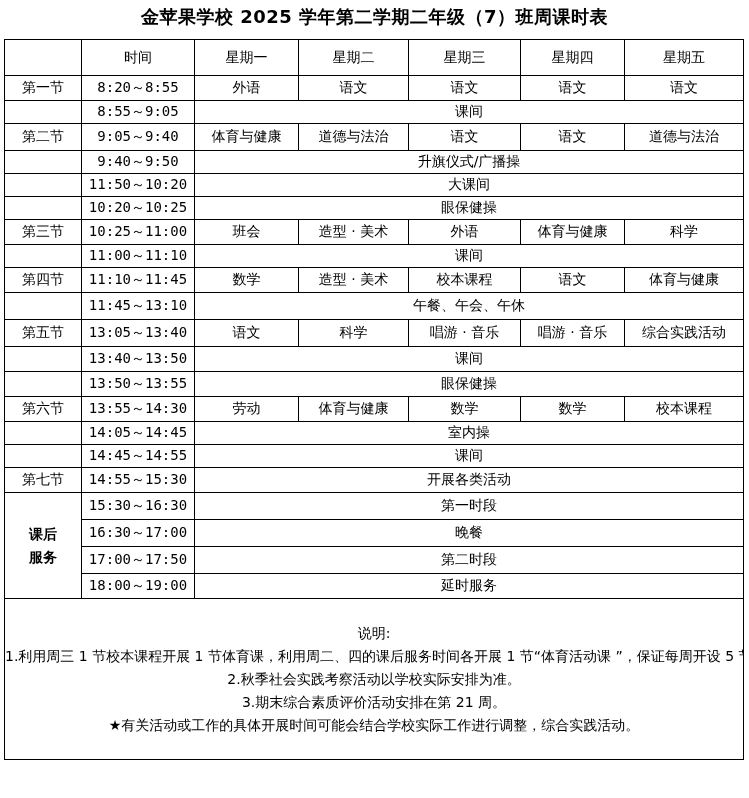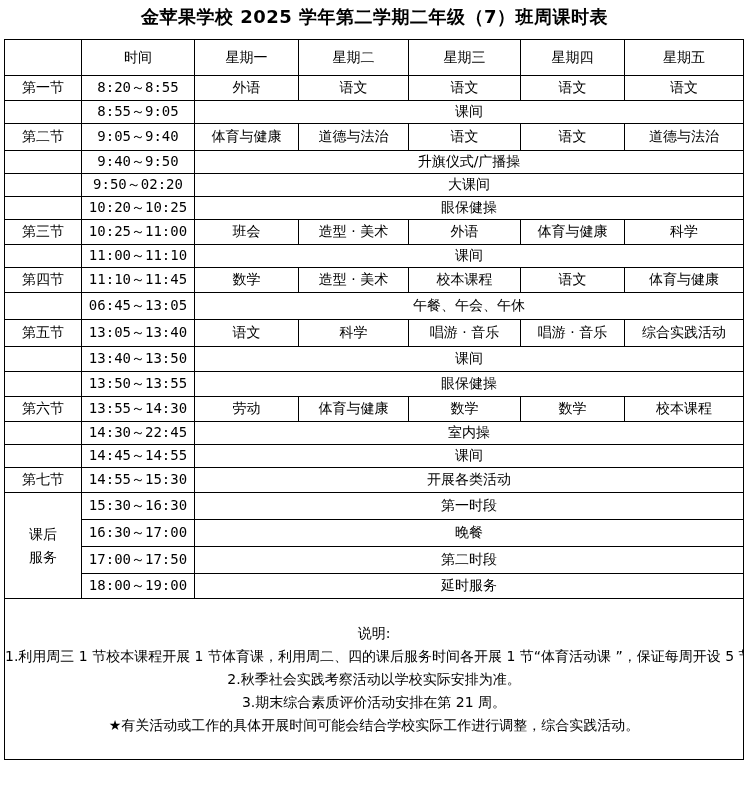--- a/index.html
+++ b/index.html
@@ -68,21 +68,21 @@
     </tr>
 
     <tr class="r23">
       <td></td>
       <td class="time">9:40～9:50</td>
       <td colspan="5">升旗仪式/广播操</td>
     </tr>
 
     <tr class="r23">
       <td></td>
-      <td class="time">9:50～02:20</td>
+      <td class="time">11:50～10:20</td>
       <td colspan="5">大课间</td>
     </tr>
 
     <tr class="r23">
       <td></td>
       <td class="time">10:20～10:25</td>
       <td colspan="5">眼保健操</td>
     </tr>
 
     <tr class="r25">
@@ -106,21 +106,21 @@
       <td class="time">11:10～11:45</td>
       <td>数学</td>
       <td>造型 · 美术</td>
       <td>校本课程</td>
       <td>语文</td>
       <td>体育与健康</td>
     </tr>
 
     <tr class="r27">
       <td></td>
-      <td class="time">06:45～13:05</td>
+      <td class="time">11:45～13:10</td>
       <td colspan="5">午餐、午会、午休</td>
     </tr>
 
     <tr class="r27">
       <td>第五节</td>
       <td class="time">13:05～13:40</td>
       <td>语文</td>
       <td>科学</td>
       <td>唱游 · 音乐</td>
       <td>唱游 · 音乐</td>
@@ -144,38 +144,38 @@
       <td class="time">13:55～14:30</td>
       <td>劳动</td>
       <td>体育与健康</td>
       <td>数学</td>
       <td>数学</td>
       <td>校本课程</td>
     </tr>
 
     <tr class="r23">
       <td></td>
-      <td class="time">14:30～22:45</td>
+      <td class="time">14:05～14:45</td>
       <td colspan="5">室内操</td>
     </tr>
 
     <tr class="r23">
       <td></td>
       <td class="time">14:45～14:55</td>
       <td colspan="5">课间</td>
     </tr>
 
     <tr class="r25">
       <td>第七节</td>
       <td class="time">14:55～15:30</td>
       <td colspan="5">开展各类活动</td>
     </tr>
 
     <tr class="r27">
-      <td rowspan="4" style="line-height:23px;">
+      <td rowspan="4" style="line-height:23px;font-weight:bold;">
         <span>课后</span><br>
         <span>服务</span>
       </td>
       <td class="time">15:30～16:30</td>
       <td colspan="5">第一时段</td>
     </tr>
     <tr class="r27">
       <td class="time">16:30～17:00</td>
       <td colspan="5">晚餐</td>
     </tr>

